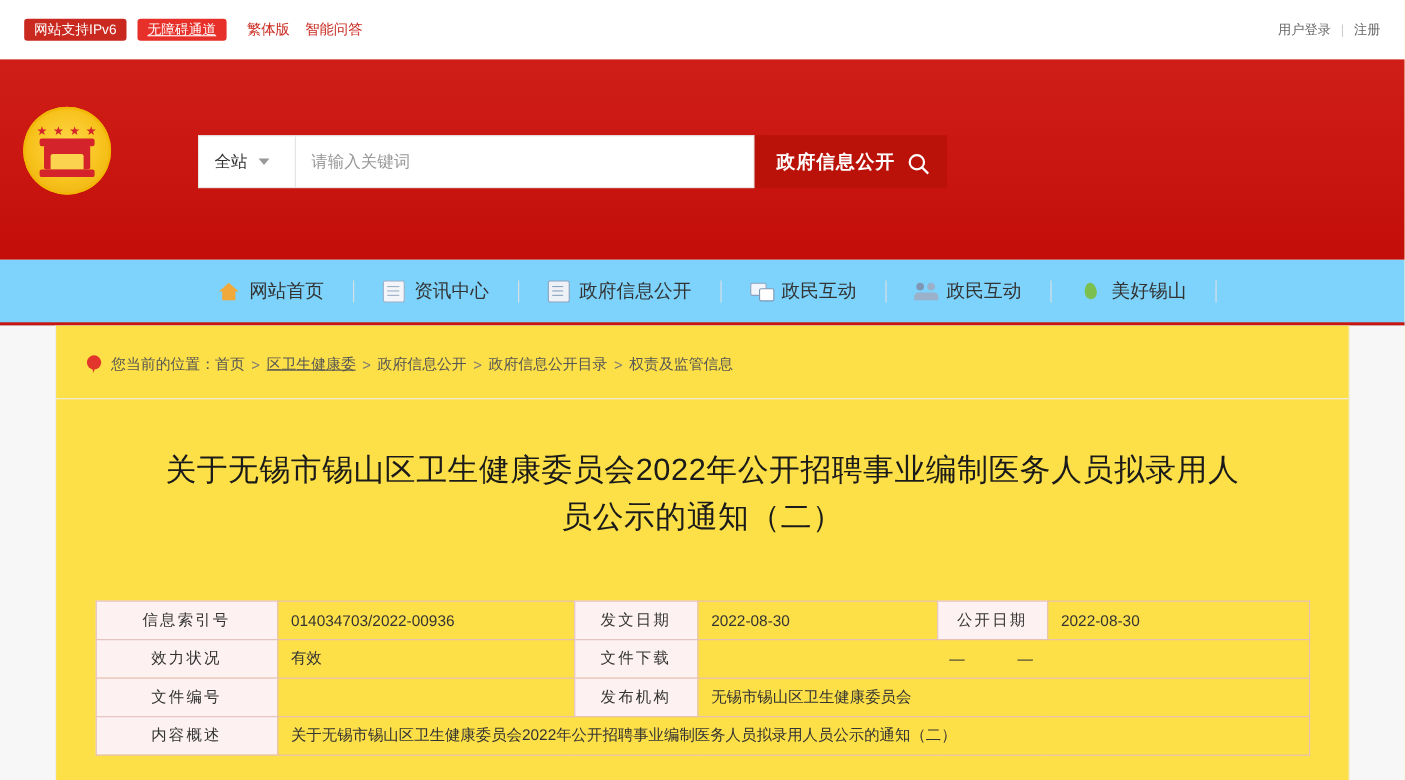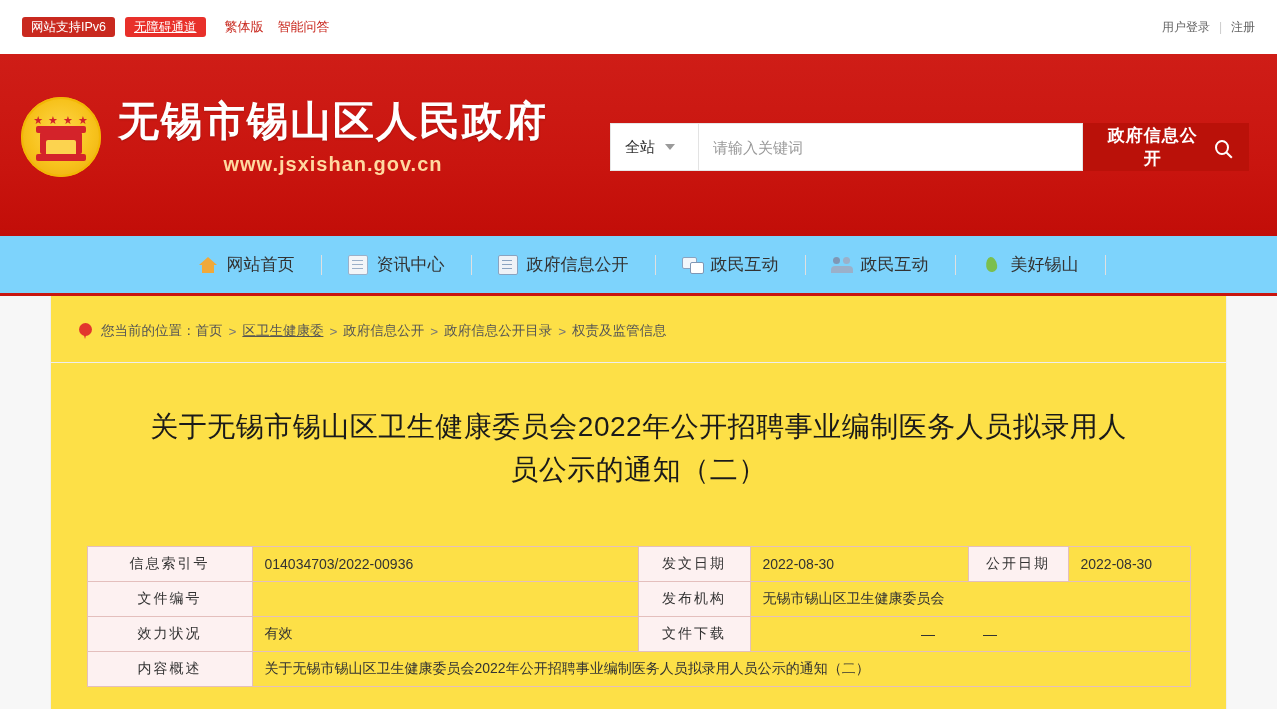--- a/index.html
+++ b/index.html
@@ -408,24 +408,20 @@
   </div>
 </div>
 
 <div class="banner">
   <div class="banner-inner">
     <div class="emblem">
       <div class="circle"></div>
       <div class="stars">★ ★ ★ ★</div>
       <div class="gate"></div>
       <div class="base"></div>
-    </div>
-    <div class="site-title-wrap">
-      <div class="site-title">无锡市锡山区人民政府</div>
-      <div class="site-url">www.jsxishan.gov.cn</div>
     </div>
 
     <div class="search-wrap">
       <div class="search-box">
         <div class="search-scope">
           <span>全站</span>
           <span class="caret-down"></span>
         </div>
         <input class="search-input" type="text" placeholder="请输入关键词" style="">
       </div>
@@ -486,39 +482,39 @@
       <span class="sep">&gt;</span>
       <span class="plain">权责及监管信息</span>
     </div>
 
     <h1 class="article-title">关于无锡市锡山区卫生健康委员会2022年公开招聘事业编制医务人员拟录用人员公示的通知（二）</h1>
 
     <table class="meta-table">
       <tbody>
         <tr>
           <td class="lbl" style="width:165px">信息索引号</td>
-          <td style="width:386px">014034703/2022-00936</td>
+          <td style="width:270px">014034703/2022-00936</td>
           <td class="lbl" style="width:112px">发文日期</td>
           <td style="width:218px">2022-08-30</td>
           <td class="lbl" style="width:100px">公开日期</td>
           <td>2022-08-30</td>
+        </tr>
+        <tr>
+          <td class="lbl">效力状况</td>
+          <td>有效</td>
+          <td class="lbl">文件下载</td>
+          <td colspan="3" class="dash-cell">—   —</td>
         </tr>
         <tr>
           <td class="lbl">文件编号</td>
           <td></td>
           <td class="lbl">发布机构</td>
           <td colspan="3">无锡市锡山区卫生健康委员会</td>
         </tr>
         <tr>
-          <td class="lbl">效力状况</td>
-          <td>有效</td>
-          <td class="lbl">文件下载</td>
-          <td colspan="3" class="dash-cell">—   —</td>
-        </tr>
-        <tr>
           <td class="lbl">内容概述</td>
           <td colspan="5">关于无锡市锡山区卫生健康委员会2022年公开招聘事业编制医务人员拟录用人员公示的通知（二）</td>
         </tr>
       </tbody>
     </table>
 
   </div>
 </div>
 
 </body></html>

